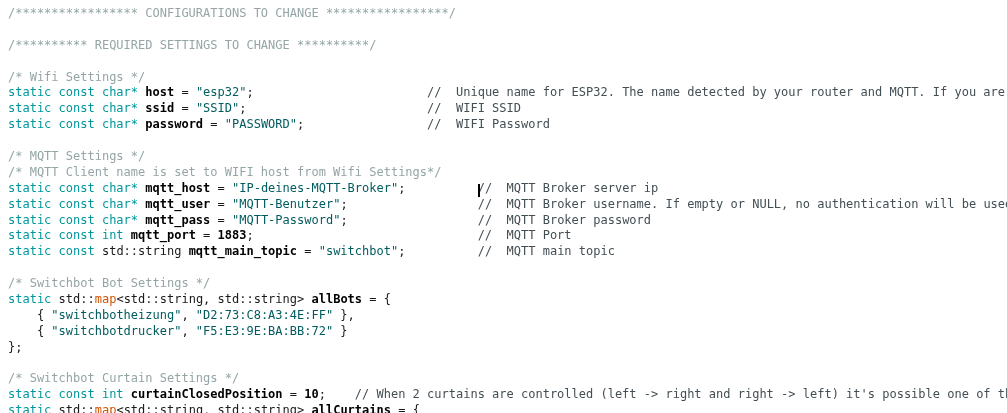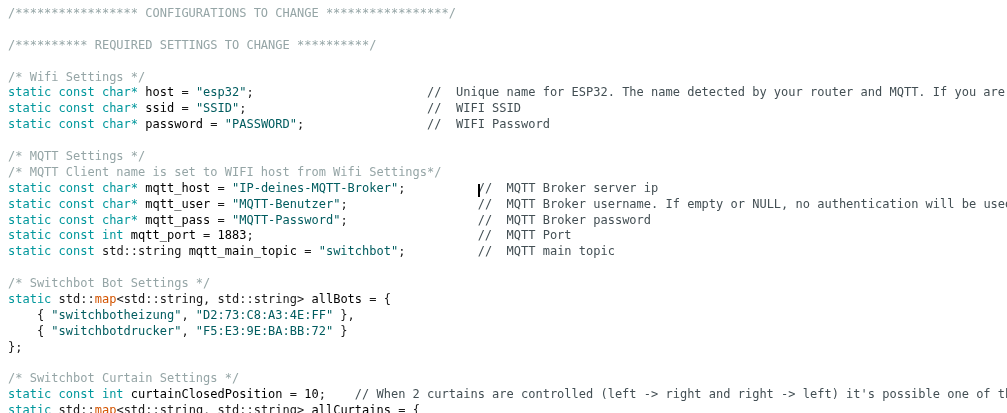--- a/index.html
+++ b/index.html
@@ -21,21 +21,21 @@
     right: 0;
     font-family: "DejaVu Sans Mono", "Liberation Mono", monospace;
     font-size: 12px;
     line-height: 15.9px;
     white-space: pre;
   }
   .line {
     height: 15.9px;
     white-space: pre;
   }
-  .seg-id, .seg-num { font-weight: normal; }
+  .seg-id, .seg-num { font-weight: bold; }
   .caret {
     display: inline-block;
     width: 0;
     height: 13px;
     border-left: 2px solid #000;
     vertical-align: text-bottom;
     margin-right: -2px;
     position: relative;
     top: 2px;
   }

